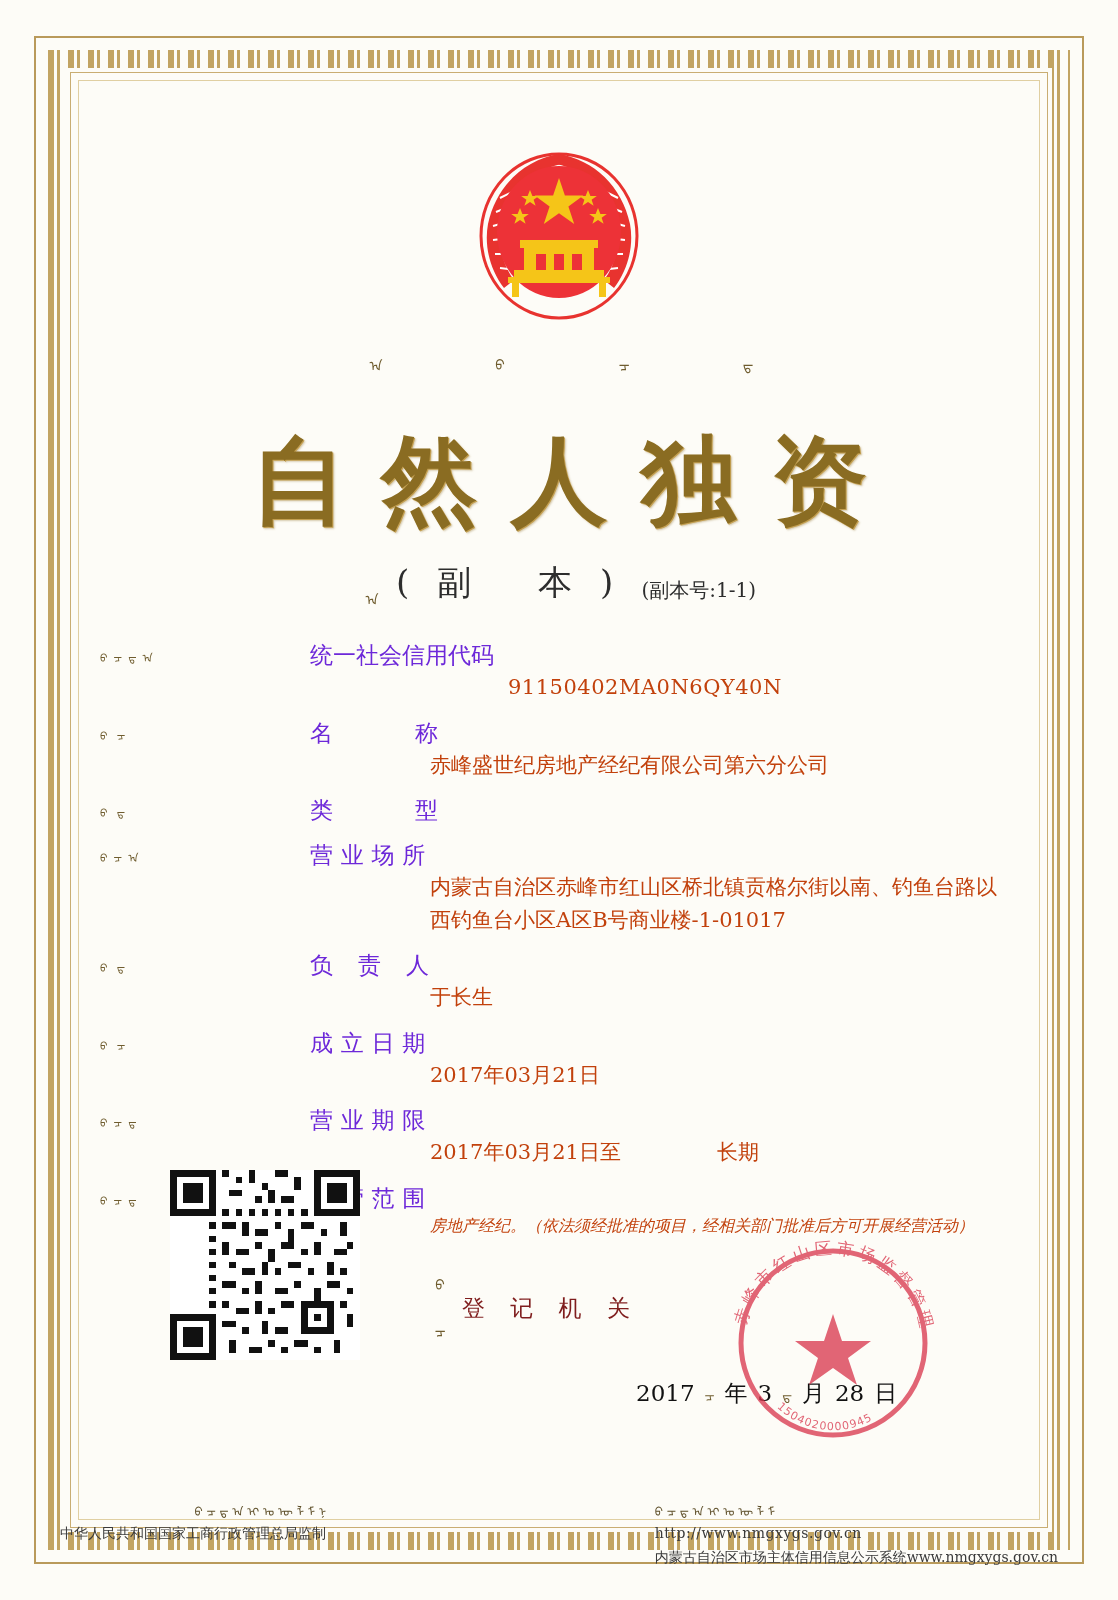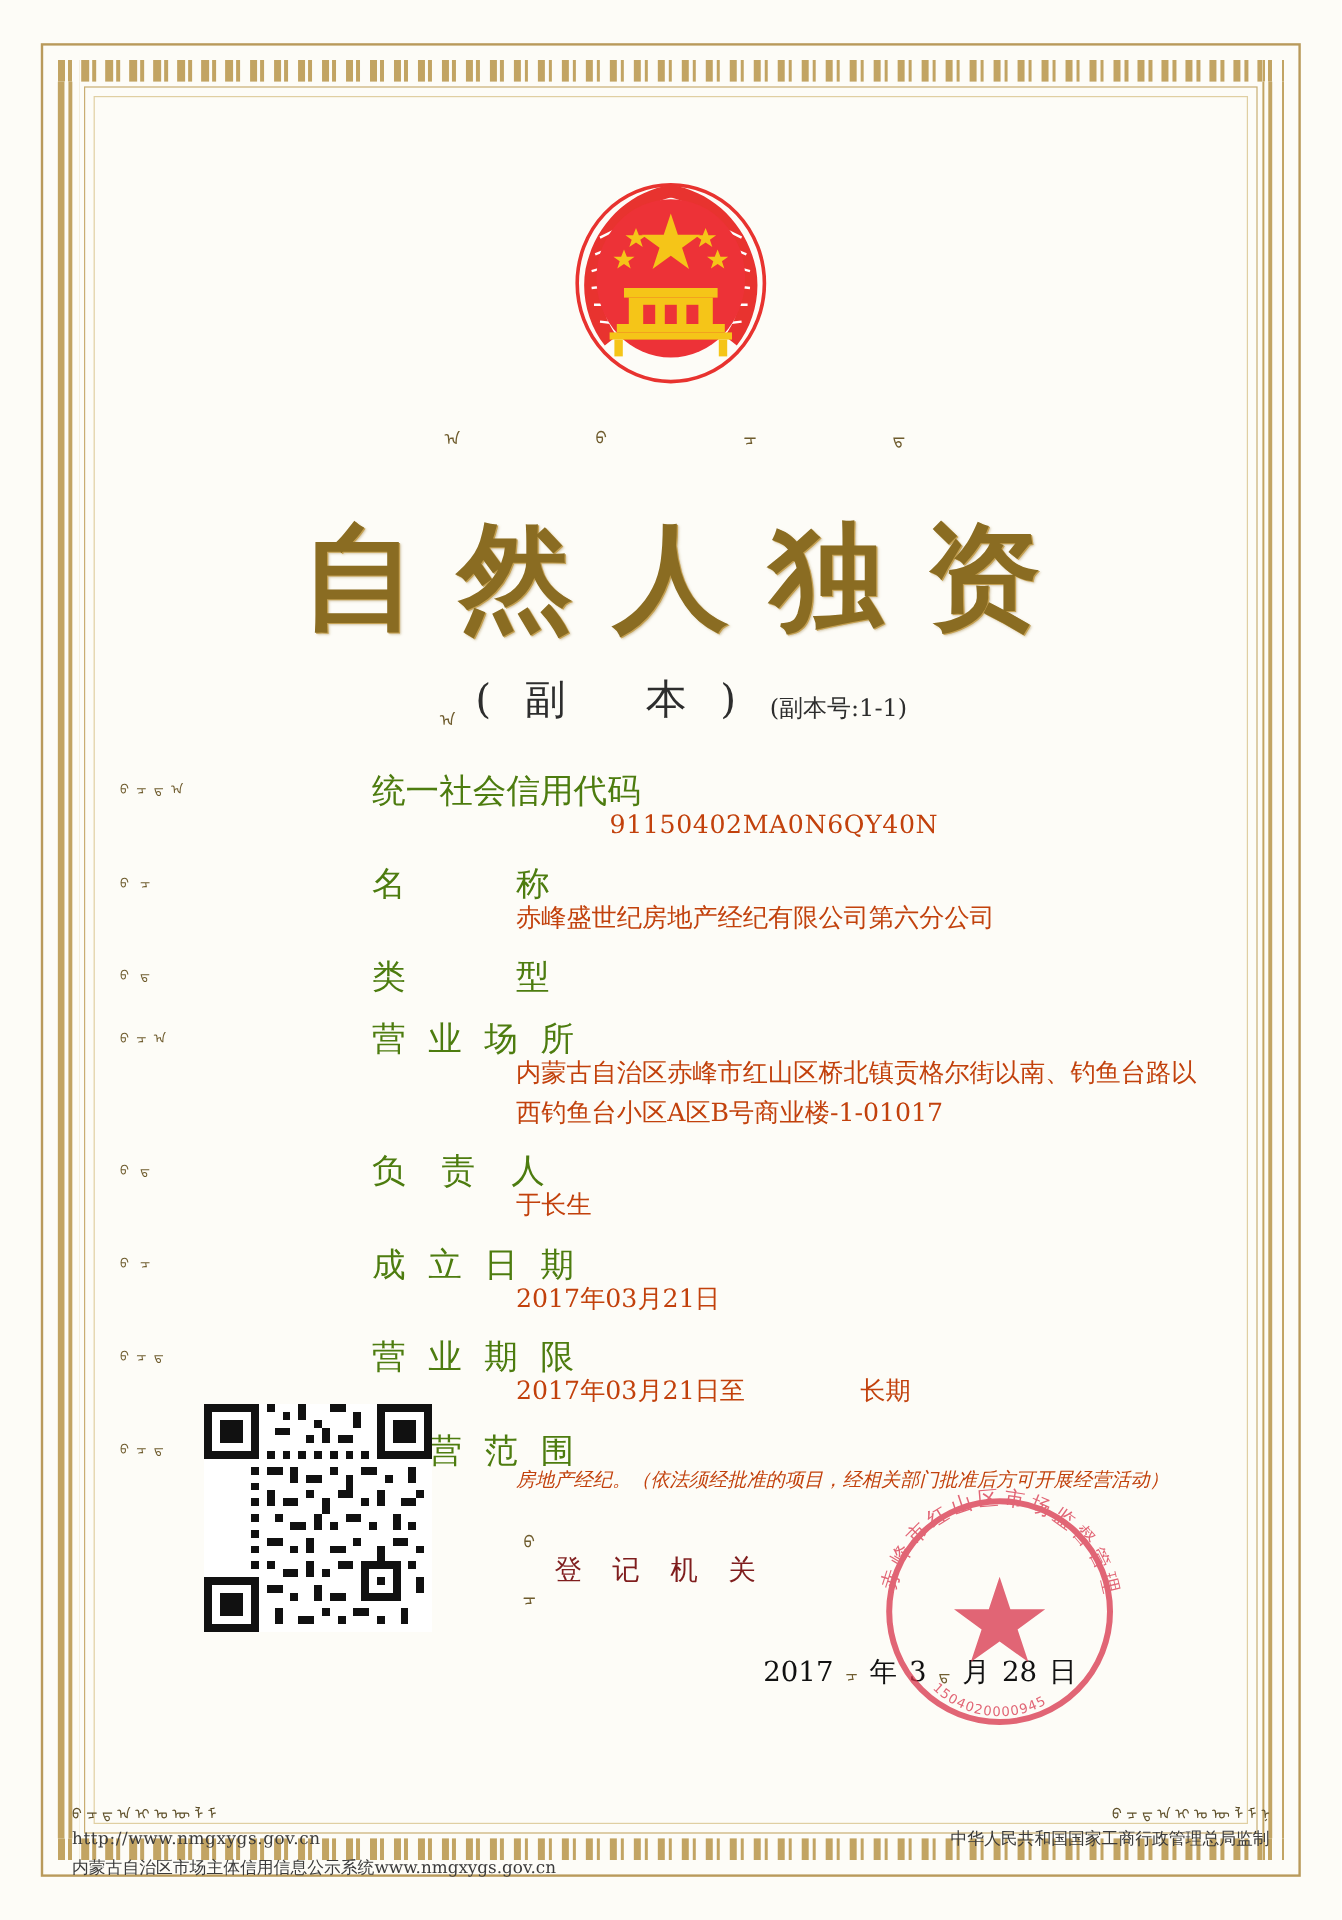--- a/index.html
+++ b/index.html
@@ -142,23 +142,23 @@
     color: #6f5c2e;
     display: flex;
     gap: 16px;
     padding-top: 6px;
     justify-content: flex-start;
     white-space: nowrap;
     overflow: hidden;
   }
   .lbl-cn {
     width: 120px;
-    font-family: Liberation Mono, monospace;
-    font-size: 28px;
-    color: #4d7c0f;
+    font-family: Liberation Serif, serif;
+    font-size: 23px;
+    color: #6d28d9;
     text-align: justify;
     letter-spacing: 1px;
     white-space: nowrap;
   }
   .lbl-cn.wide { letter-spacing: 12px; }
   .val {
     flex: 1;
     font-family: "DejaVu Serif", serif;
     font-size: 21px;
     color: #c2410c;
@@ -507,26 +507,26 @@
       <text font-family="'DejaVu Sans', sans-serif" font-size="17" fill="#d8334a" letter-spacing="4">
         <textPath href="#sealArcTop" startOffset="6%">赤峰市红山区市场监督管理局</textPath>
       </text>
       <text font-family="'DejaVu Sans', sans-serif" font-size="11" fill="#d8334a" letter-spacing="1">
         <textPath href="#sealArcBot" startOffset="18%">1504020000945</textPath>
       </text>
     </svg>
   </div>
 
   <div class="footer">
+    <div class="footer-col right">
+      <div class="footer-mongol">ᠪ ᠴ ᠳ ᠠ ᠢ ᠤ ᠥ ᠯ ᠮ ᠨ</div>
+      <div class="footer-cn">中华人民共和国国家工商行政管理总局监制</div>
+    </div>
     <div class="footer-col left">
       <div class="footer-mongol">ᠪ ᠴ ᠳ ᠠ ᠢ ᠤ ᠥ ᠯ ᠮ</div>
       <div class="footer-url">http://www.nmgxygs.gov.cn</div>
       <div class="footer-cn">
         <span>内蒙古自治区市场主体信用信息公示系统</span><span>www.nmgxygs.gov.cn</span>
       </div>
     </div>
-    <div class="footer-col right">
-      <div class="footer-mongol">ᠪ ᠴ ᠳ ᠠ ᠢ ᠤ ᠥ ᠯ ᠮ ᠨ</div>
-      <div class="footer-cn">中华人民共和国国家工商行政管理总局监制</div>
-    </div>
   </div>
 
 </div>
 
 </body></html>

